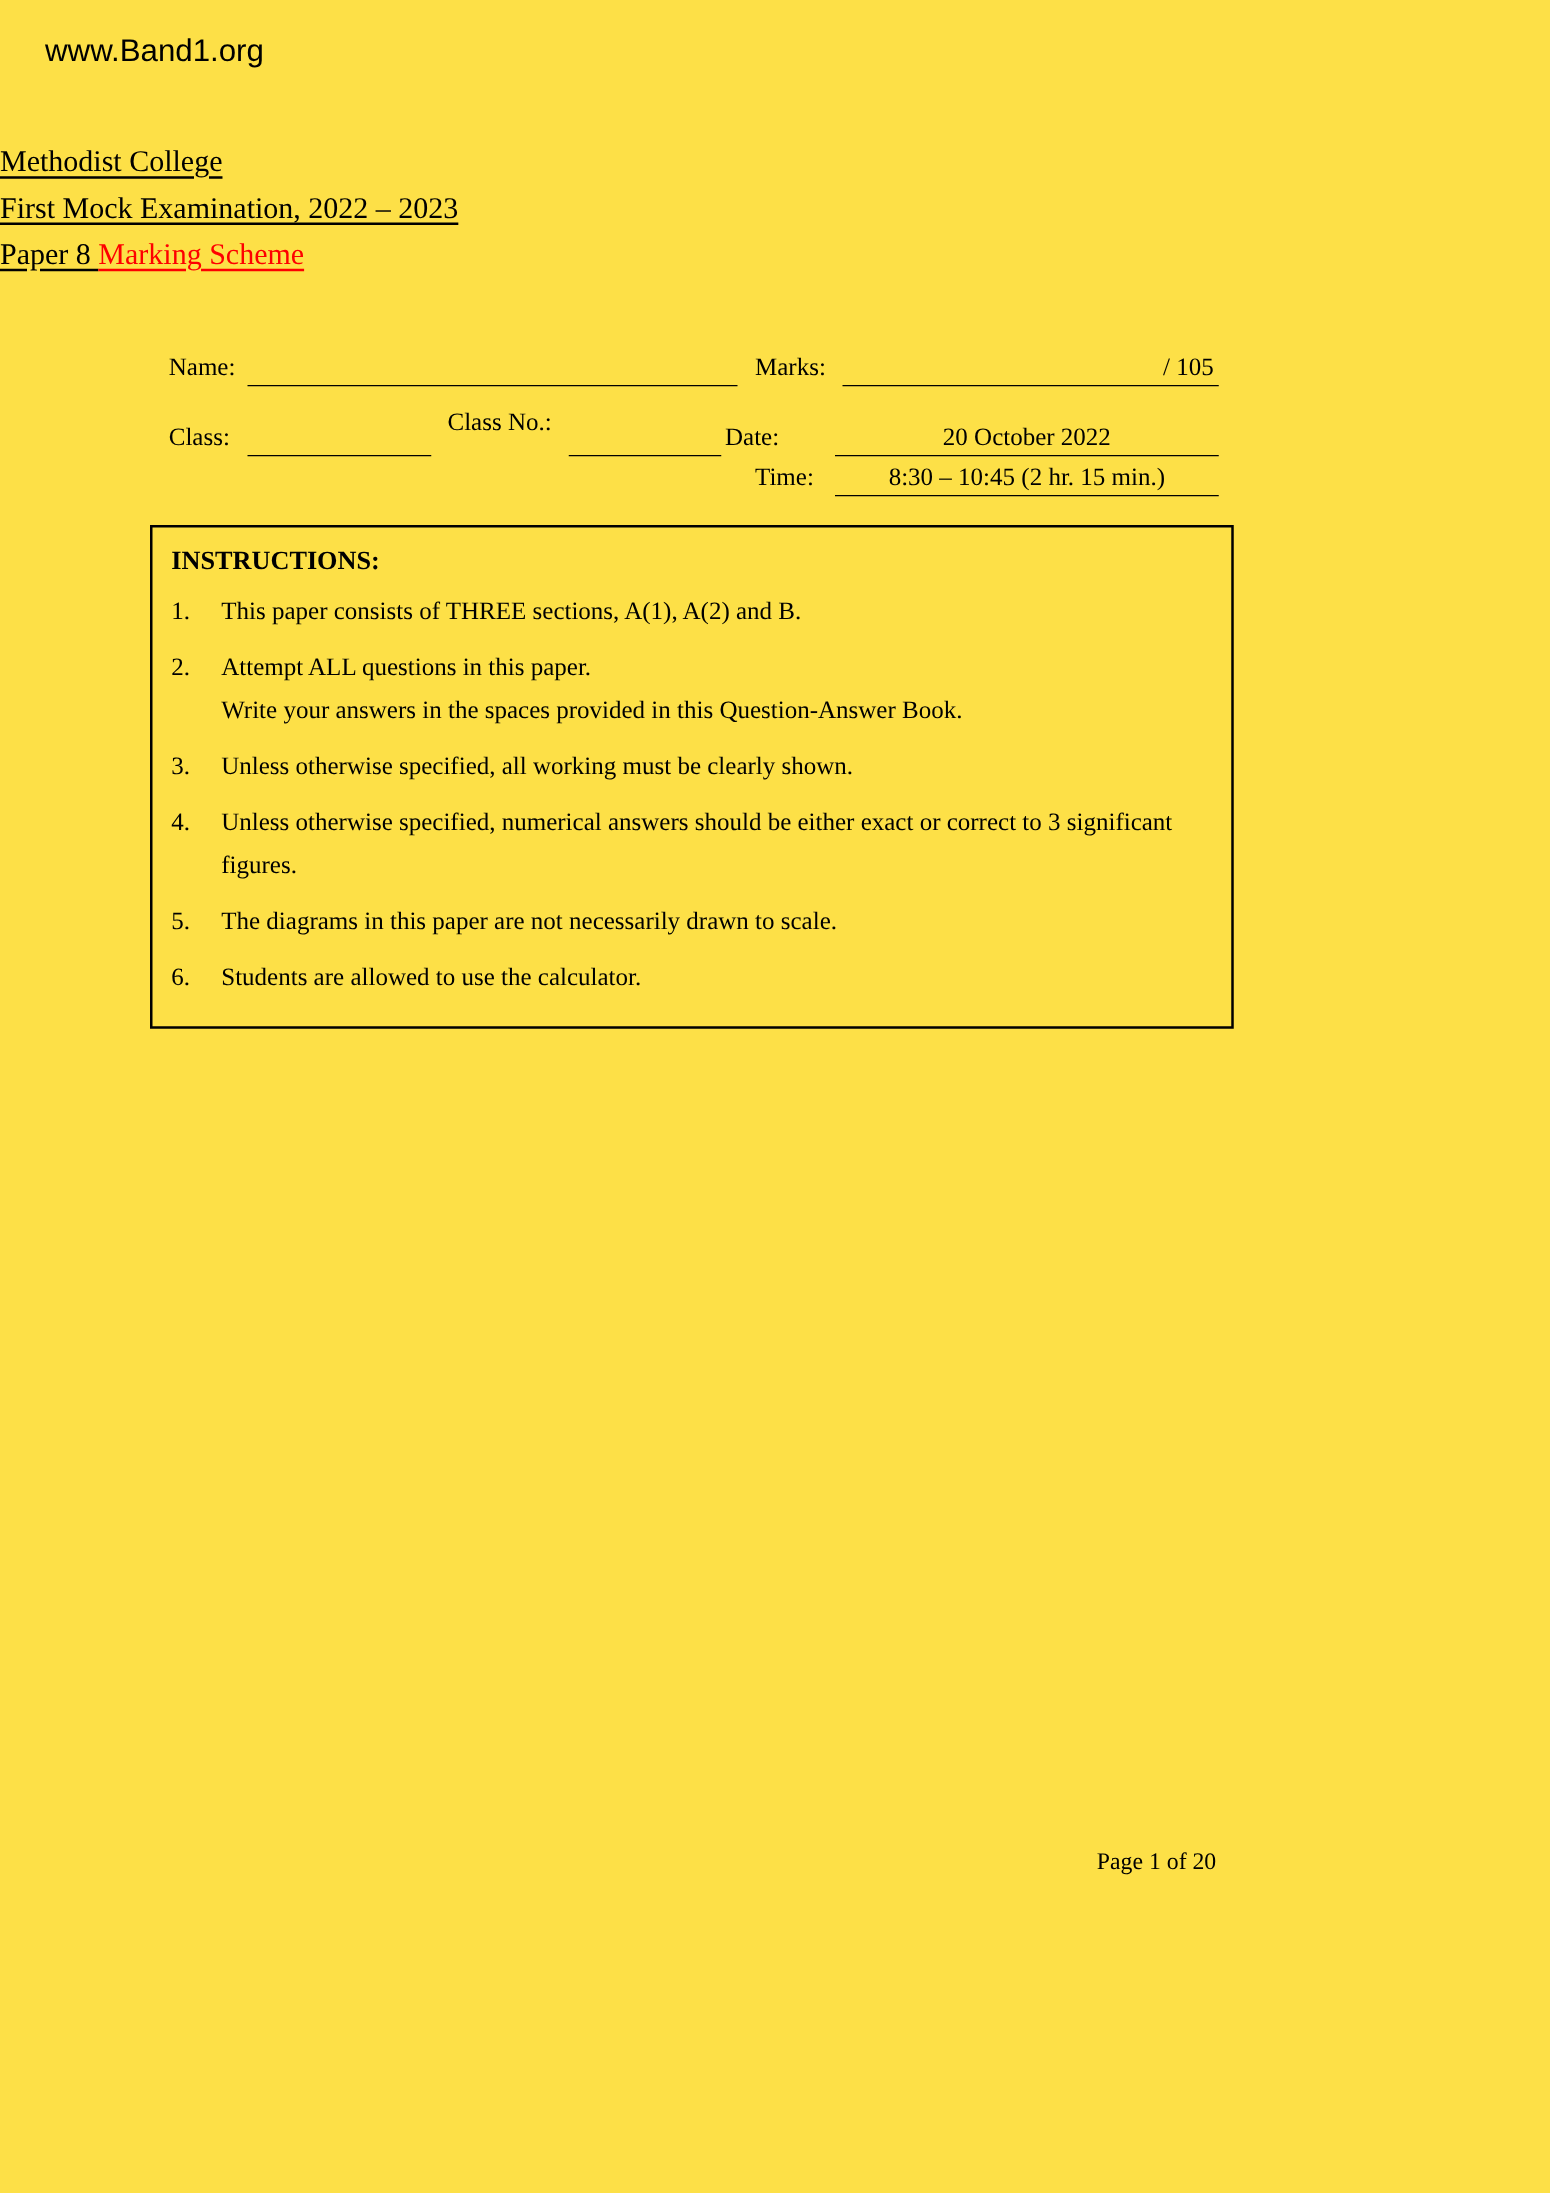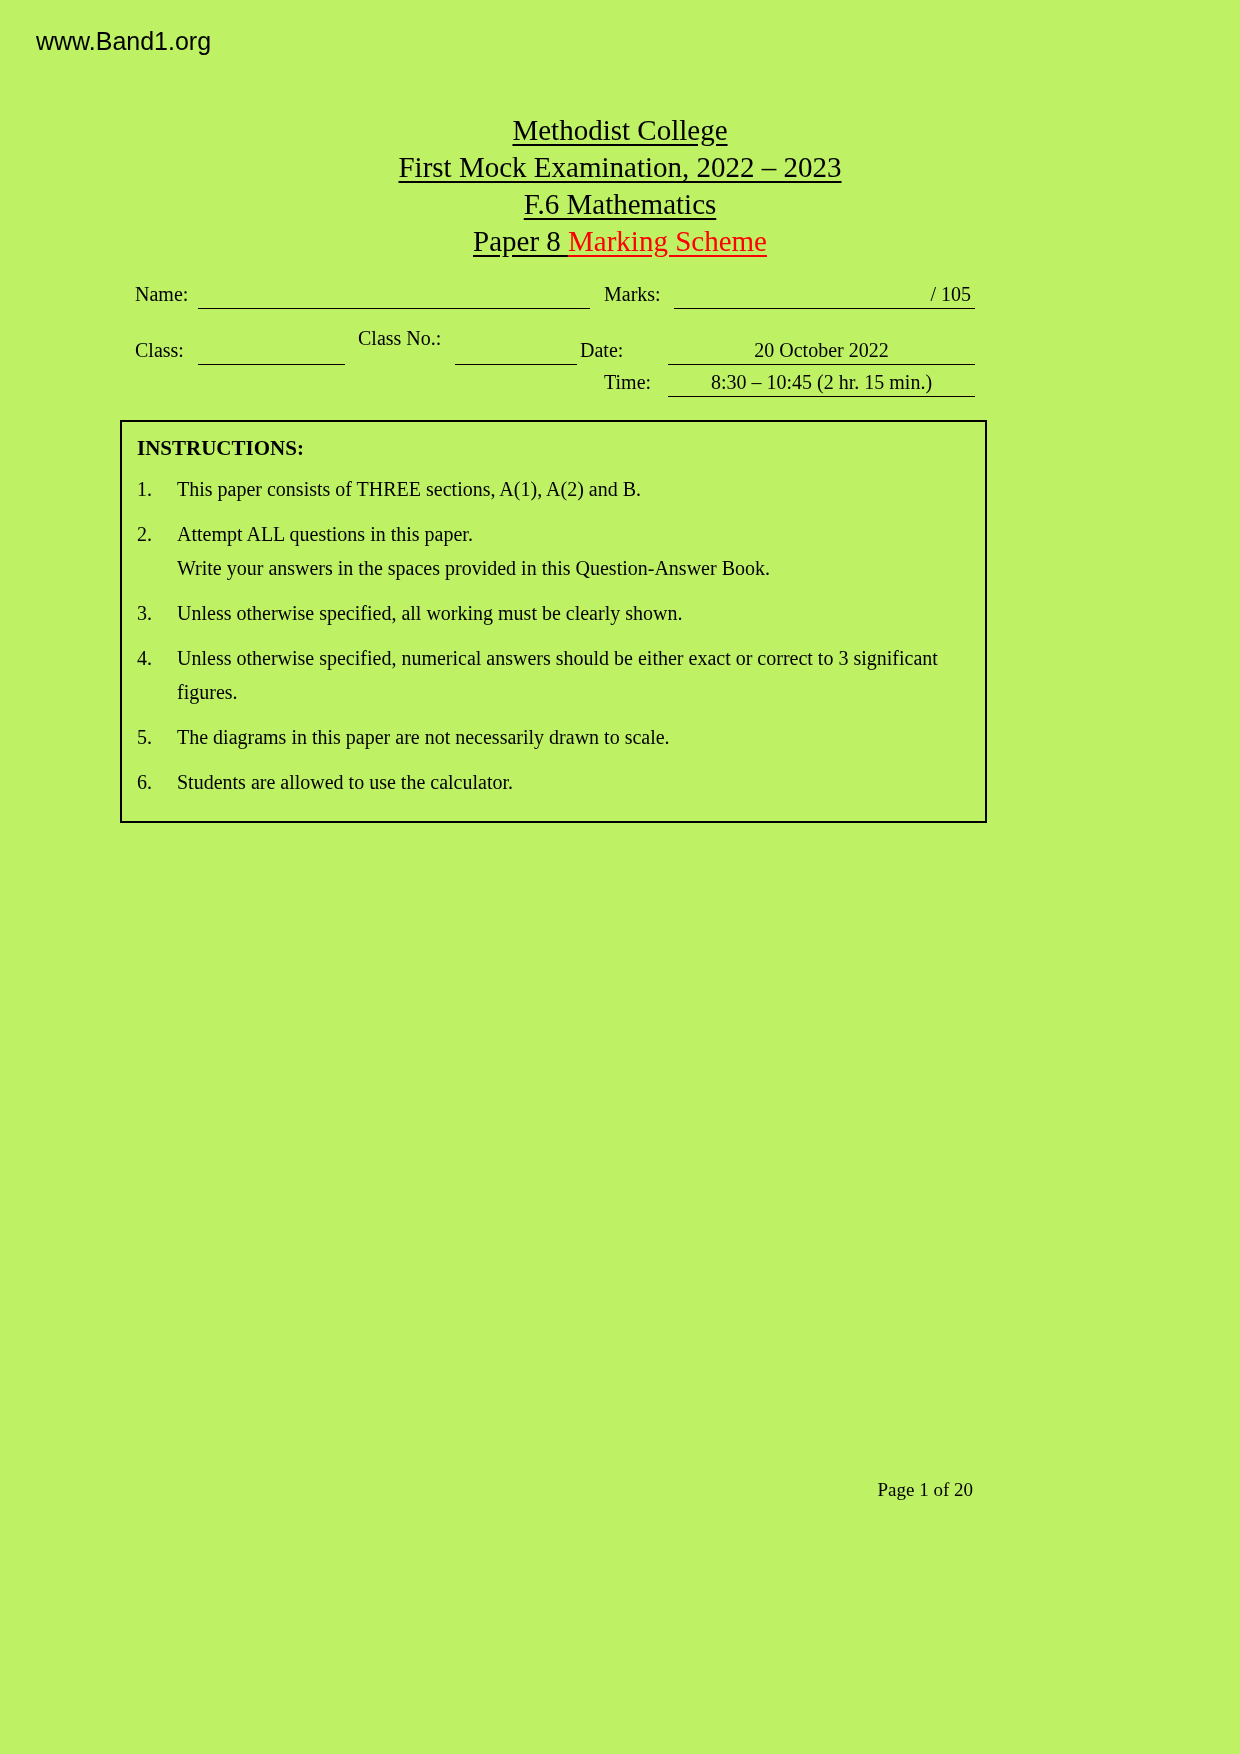--- a/index.html
+++ b/index.html
@@ -2,40 +2,40 @@
 <html><head>
 <meta charset="utf-8">
 <style>
   * { margin:0; padding:0; box-sizing:border-box; }
   html,body { background:#ffffff; }
   .page {
     position:relative;
     width:1240px;
     height:1754px;
     margin:0 auto;
-    background:#bef264;
+    background:#fde047;
     color:#000000;
     font-family:"Liberation Serif", serif;
     overflow:hidden;
   }
   .watermark {
     position:absolute;
     top:27px;
     left:36px;
     font-family:"Liberation Sans", sans-serif;
     font-size:25px;
     color:#000000;
   }
   .titles {
     position:absolute;
     top:112px;
     left:0;
     right:0;
-    text-align:center;
-    font-size:29px;
+    text-align:left;
+    font-size:24px;
     line-height:37px;
   }
   .titles .t { margin-bottom:0; }
   .u { text-decoration:underline; text-underline-offset:4px; }
   .red { color:#fe0000; text-decoration-color:#fe0000; }
 
   .abs { position:absolute; font-size:20px; }
   .fline {
     position:absolute;
     display:block;
@@ -84,21 +84,20 @@
 </head>
 <body>
 
 <div class="page">
 
   <div class="watermark">www.Band1.org</div>
 
   <div class="titles">
     <div class="t"><span class="u">Methodist College</span></div>
     <div class="t"><span class="u">First Mock Examination, 2022 – 2023</span></div>
-    <div class="t"><span class="u">F.6 Mathematics</span></div>
     <div class="t"><span class="u">Paper 8 </span><span class="u red">Marking Scheme</span></div>
   </div>
 
   <span class="abs" style="left:135px; top:283px;">Name:</span>
   <span class="fline" style="left:198px; top:283px; width:392px;"></span>
   <span class="abs" style="left:604px; top:283px;">Marks:</span>
   <span class="fline right" style="left:674px; top:283px; width:301px;">/ 105</span>
 
   <span class="abs" style="left:135px; top:339px;">Class:</span>
   <span class="fline" style="left:198px; top:339px; width:147px;"></span>

